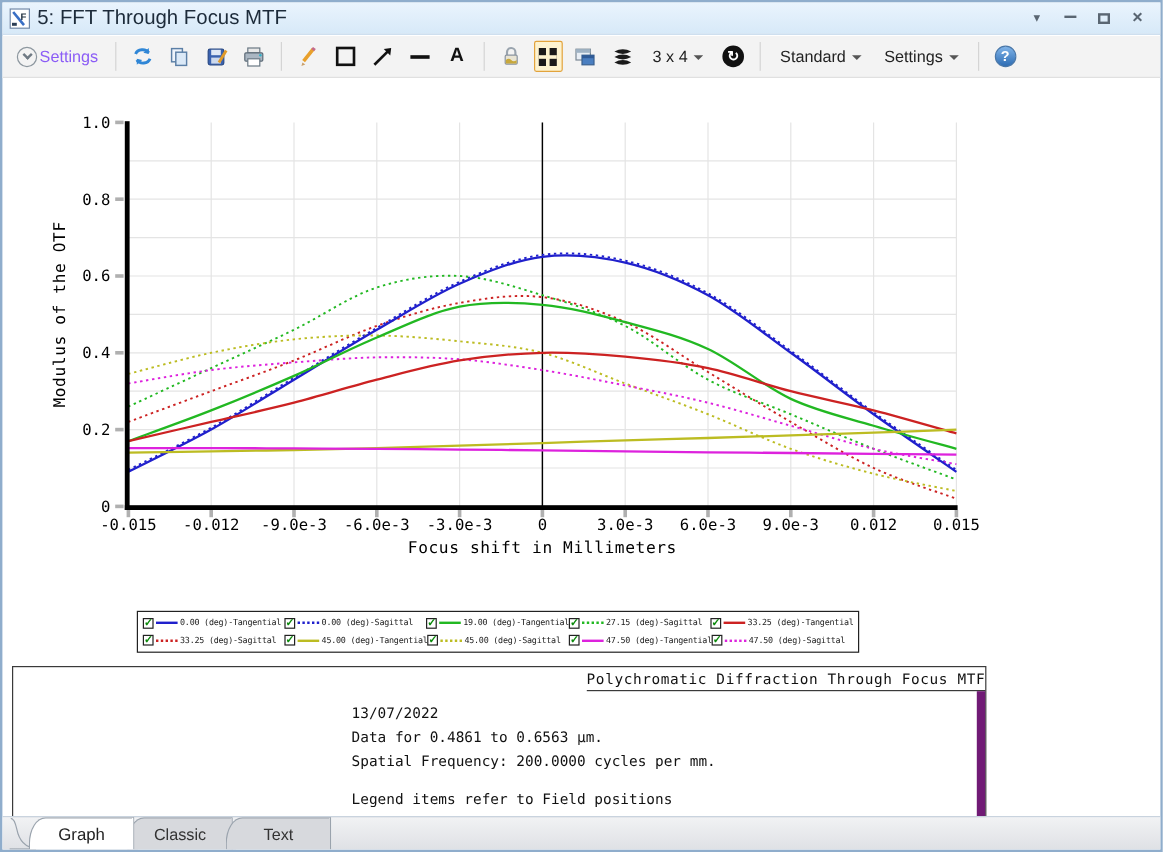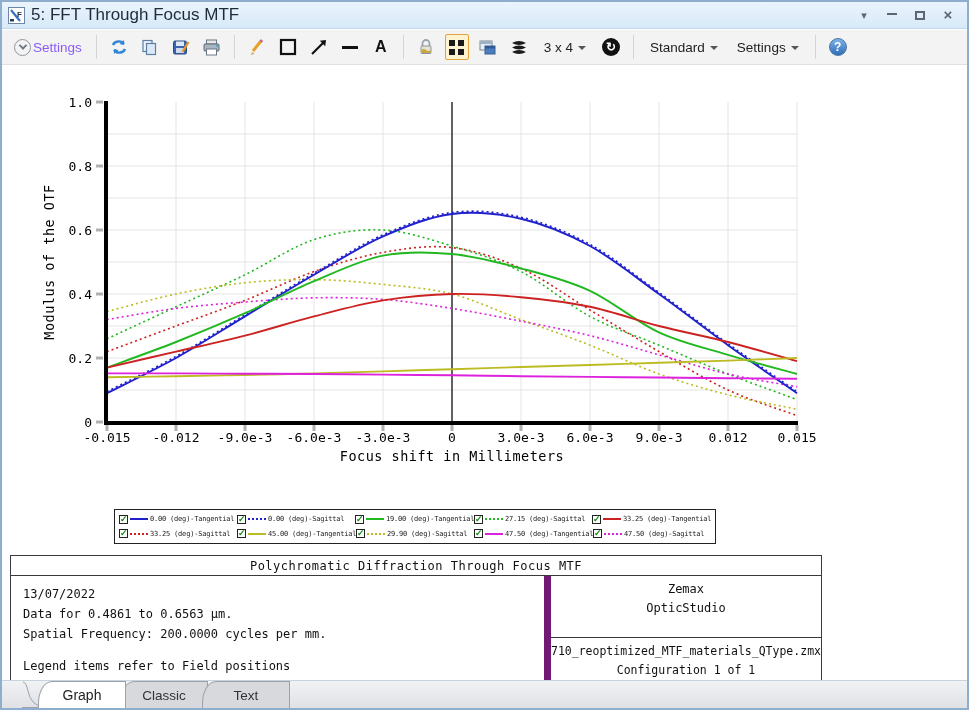--- a/index.html
+++ b/index.html
@@ -64,34 +64,34 @@
   .legend-item { display:flex; align-items:center; width:119px; }
   .lg-check { width:9px; height:9px; border:1px solid #222; background:#fff; color:#0c8a0c;
     font-size:9px; line-height:7px; font-weight:bold; text-align:center; margin-right:2px; flex:0 0 auto;}
   .lg-line { width:18px; margin-right:2px; flex:0 0 auto; }
   .lg-label { font-family:"DejaVu Sans Mono", monospace; font-size:7px; color:#222; white-space:nowrap; letter-spacing:-0.2px;}
   
   .info-table {
     position:absolute; left:8px; top:553px; width:812px; height:126px;
     border:1px solid #3a3a3a; background:#fff;
     font-family:"DejaVu Sans Mono", monospace; font-size:12px; color:#111;
-    display:flex; flex-direction:column;
+    display:flex; flex-direction:column;align-items:flex-end;
   }
   .it-title { height:20px; border-bottom:1px solid #3a3a3a; text-align:center; line-height:20px; letter-spacing:0.5px;}
   .it-body { flex:1; display:flex; }
   .it-left { width:540px; border-right:7px solid #701a75; padding:8px 0 0 12px; line-height:20px; }
   .it-right { flex:1; display:flex; flex-direction:column; }
   .it-brand { height:62px; border-bottom:1px solid #3a3a3a; text-align:center; padding-top:4px; line-height:19px;}
   .it-file { flex:1; text-align:center; padding-top:4px; line-height:19px; font-size:11.5px; }
   .blankline { height:12px; }
   
   .tabbar {
     position:absolute; left:0; right:0; bottom:0; height:28px;
     background:linear-gradient(#f1f2f4,#dfe1e5);
-    border-top:1px solid #c9d3de; display:flex; align-items:stretch; padding-left:20px;
+    border-top:1px solid #c9d3de; display:flex; align-items:stretch; padding-left:6px;
   }
   .tab-lead { width:22px; border-bottom:1px solid #9aa3ad; position:relative; }
   .tab-lead svg{ position:absolute; left:0; top:0; }
   .tab { position:relative; min-width:88px; padding:0 18px; display:flex; align-items:center; justify-content:center;
     font-size:13.5px; color:#333; border:1px solid #9aa3ad; border-bottom:none;
     border-top-left-radius:14px 22px; background:#d7d9dd; margin-left:-6px; }
   .tab.active { background:#fff; z-index:2; font-size:14px; color:#222; }
   .tabbar-fill { flex:1; border-bottom:0; }
 </style>
 </head>
@@ -337,21 +337,21 @@
           <span class="lg-label">33.25 (deg)-Sagittal</span>
         </span>
         <span class="legend-item">
           <span class="lg-check">✓</span>
           <span class="lg-line" style="border-top: 2px solid rgb(188, 188, 34);"></span>
           <span class="lg-label">45.00 (deg)-Tangential</span>
         </span>
         <span class="legend-item">
           <span class="lg-check">✓</span>
           <span class="lg-line" style="border-top: 2px dotted rgb(188, 188, 34);"></span>
-          <span class="lg-label">29.90 (deg)-Sagittal</span>
+          <span class="lg-label">45.00 (deg)-Sagittal</span>
         </span>
         <span class="legend-item">
           <span class="lg-check">✓</span>
           <span class="lg-line" style="border-top: 2px solid rgb(221, 34, 221);"></span>
           <span class="lg-label">47.50 (deg)-Tangential</span>
         </span>
         <span class="legend-item">
           <span class="lg-check">✓</span>
           <span class="lg-line" style="border-top: 2px dotted rgb(221, 34, 221);"></span>
           <span class="lg-label">47.50 (deg)-Sagittal</span>
@@ -361,30 +361,20 @@
 
   <div class="info-table">
     <div class="it-title">Polychromatic Diffraction Through Focus MTF</div>
     <div class="it-body">
       <div class="it-left">
         <div>13/07/2022</div>
         <div>Data for 0.4861 to 0.6563 µm.</div>
         <div>Spatial Frequency: 200.0000 cycles per mm.</div>
         <div class="blankline"></div>
         <div>Legend items refer to Field positions</div>
-      </div>
-      <div class="it-right">
-        <div class="it-brand">
-          <div>Zemax</div>
-          <div>OpticStudio</div>
-        </div>
-        <div class="it-file">
-          <div>710_reoptimized_MTF_materials_QType.zmx</div>
-          <div>Configuration 1 of 1</div>
-        </div>
       </div>
     </div>
   </div>
 
   <div class="tabbar">
     <span class="tab-lead">
       <svg width="22" height="27" viewBox="0 0 22 27">
           <path d="M1 1 Q4 1 6 10 Q9 25 22 26" fill="none" stroke="#9aa3ad"></path>
         </svg>
     </span>

